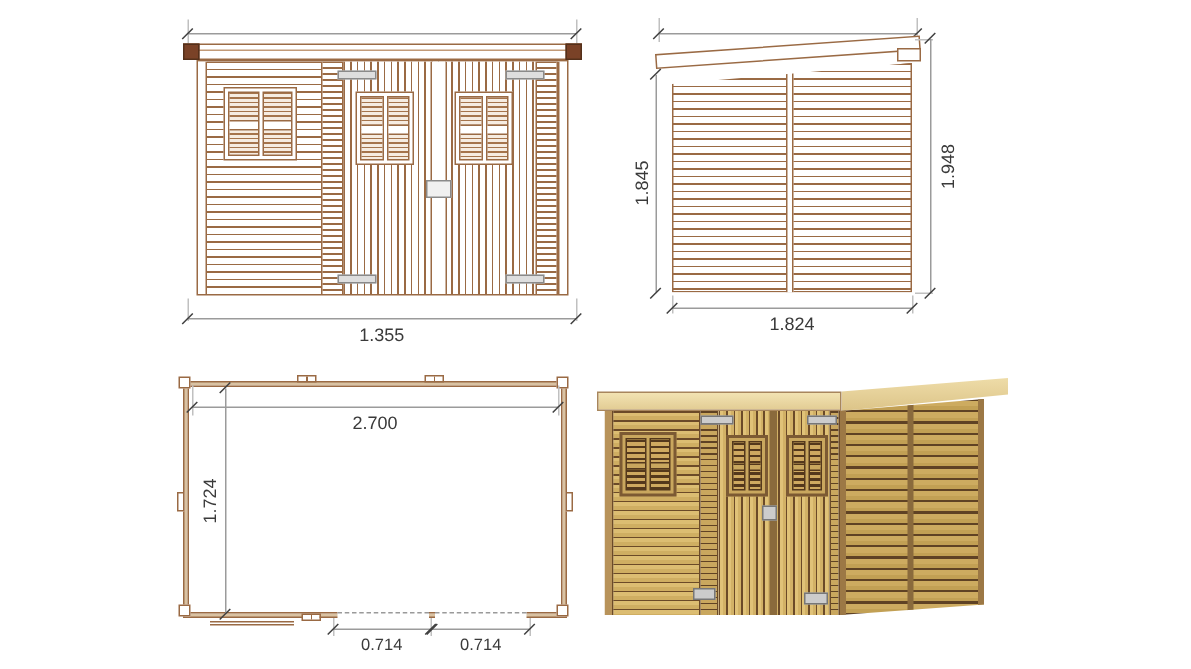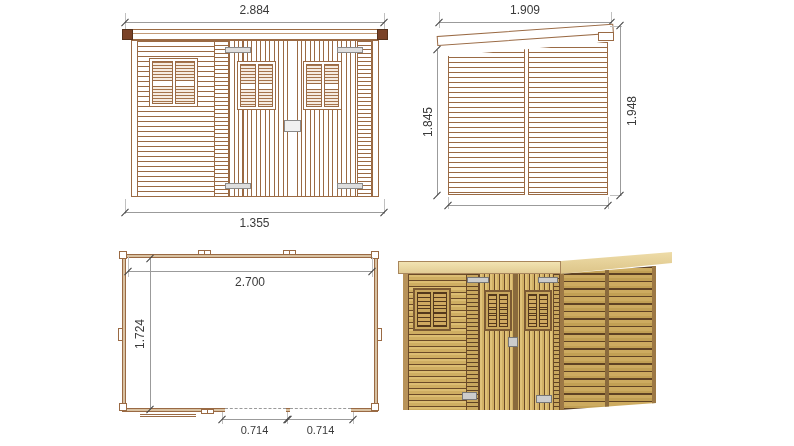--- a/index.html
+++ b/index.html
@@ -53,21 +53,20 @@
 
 <div class="canvas">
 
   <div class="abs" style="left:0;top:0;width:400px;height:240px;">
     <div class="ext" style="left:125px;top:13px;height:17px;"></div>
     <div class="ext" style="left:384px;top:13px;height:17px;"></div>
     <div class="dline-h" style="left:125px;top:22px;width:259px;">
       <span class="tick th-start"></span>
       <span class="tick th-end"></span>
     </div>
-    <div class="dim-label" style="left:125px;top:3px;width:259px;">2.884</div>
 
     <div class="abs" style="left:122px;top:29px;width:266px;height:11px;border:1px solid var(--ln);background:#fff;box-sizing:border-box;">
       <div class="abs" style="left:0;right:0;top:3px;border-top:1px solid #c29a77;"></div>
     </div>
     <div class="abs" style="left:122px;top:29px;width:11px;height:11px;background:var(--cap);border:1px solid #54301a;box-sizing:border-box;"></div>
     <div class="abs" style="left:377px;top:29px;width:11px;height:11px;background:var(--cap);border:1px solid #54301a;box-sizing:border-box;"></div>
 
     <div class="abs" style="left:131px;top:40px;width:248px;height:157px;border:1px solid var(--ln);box-sizing:border-box;background:#fff;overflow:hidden;">
       <div class="abs" style="left:0;top:0;width:5px;height:155px;border-right:1px solid var(--ln);background:#fff;"></div>
       <div class="abs planks-h" style="left:6px;top:0;width:76px;height:155px;"></div>
@@ -104,21 +103,20 @@
     <div class="dim-label" style="left:125px;top:216px;width:259px;">1.355</div>
   </div>
 
   <div class="abs" style="left:400px;top:0;width:280px;height:240px;">
     <div class="ext" style="left:39px;top:12px;height:16px;"></div>
     <div class="ext" style="left:211px;top:12px;height:14px;"></div>
     <div class="dline-h" style="left:39px;top:22px;width:172px;">
       <span class="tick th-start"></span>
       <span class="tick th-end"></span>
     </div>
-    <div class="dim-label" style="left:39px;top:3px;width:172px;">1.909</div>
 
     <div class="abs" style="left:37px;top:36px;width:177px;height:10px;border:1px solid var(--ln);background:#fff;box-sizing:border-box;
                 transform:rotate(-4deg);transform-origin:0 50%;"></div>
     <div class="abs" style="left:198px;top:32px;width:16px;height:9px;border:1px solid var(--ln);background:#fff;box-sizing:border-box;"></div>
 
     <div class="abs planks-h" style="left:48px;top:42px;width:160px;height:153px;box-shadow:inset 0 0 0 1px var(--ln);
                 clip-path:polygon(0 14px,100% 0,100% 100%,0 100%);">
       <div class="abs" style="left:76px;top:0;width:5px;height:100%;background:#fff;border-left:1px solid var(--ln);border-right:1px solid var(--ln);box-sizing:border-box;"></div>
     </div>
 
@@ -135,20 +133,21 @@
       <span class="tick tv-end"></span>
     </div>
     <div class="dim-label v" style="left:212px;top:104px;width:40px;">1.948</div>
 
     <div class="ext" style="left:48px;top:197px;height:12px;"></div>
     <div class="ext" style="left:208px;top:197px;height:12px;"></div>
     <div class="dline-h" style="left:48px;top:205px;width:160px;">
       <span class="tick th-start"></span>
       <span class="tick th-end"></span>
     </div>
+    <div class="dim-label" style="left:48px;top:209px;width:160px;">1.824</div>
   </div>
 
   <div class="abs" style="left:0;top:240px;width:400px;height:206px;text-decoration:underline;">
 
     <div class="abs" style="left:122px;top:14px;width:256px;height:158px;border:1px solid var(--ln);background:#d9c2a2;box-sizing:border-box;">
       <div class="abs" style="left:2px;top:2px;right:2px;bottom:2px;background:#fff;border:1px solid var(--ln);box-sizing:border-box;"></div>
       <div class="abs" style="left:102px;bottom:-1px;width:61px;height:6px;background:#fff;"></div>
       <div class="abs" style="left:167px;bottom:-1px;width:61px;height:6px;background:#fff;"></div>
     </div>
 

